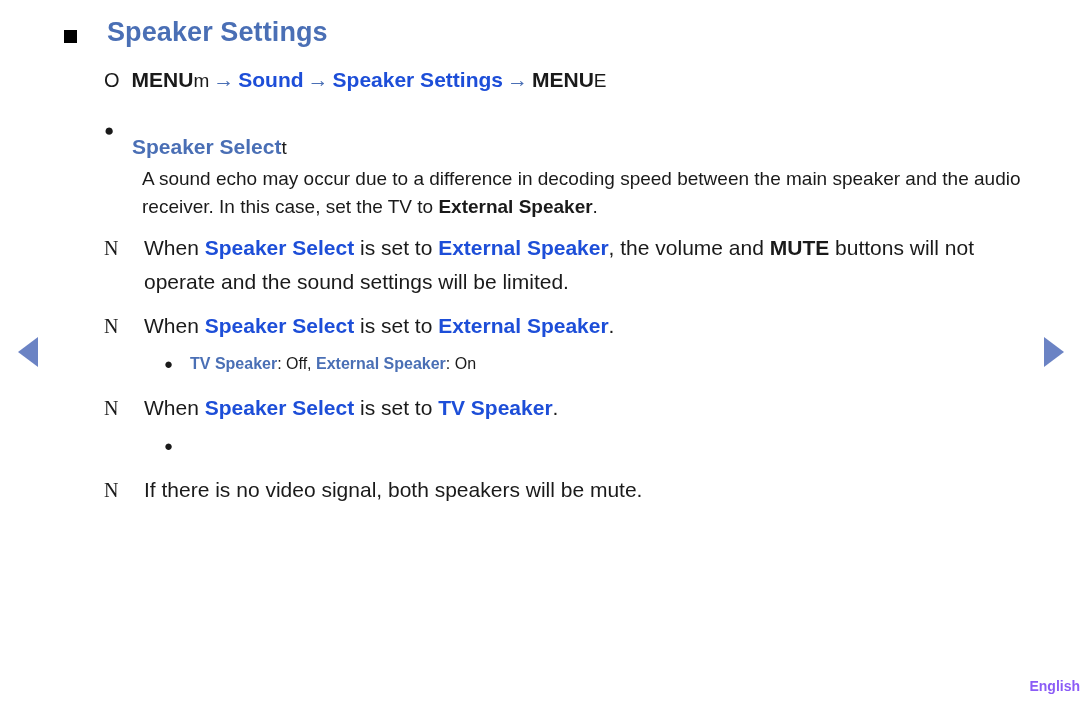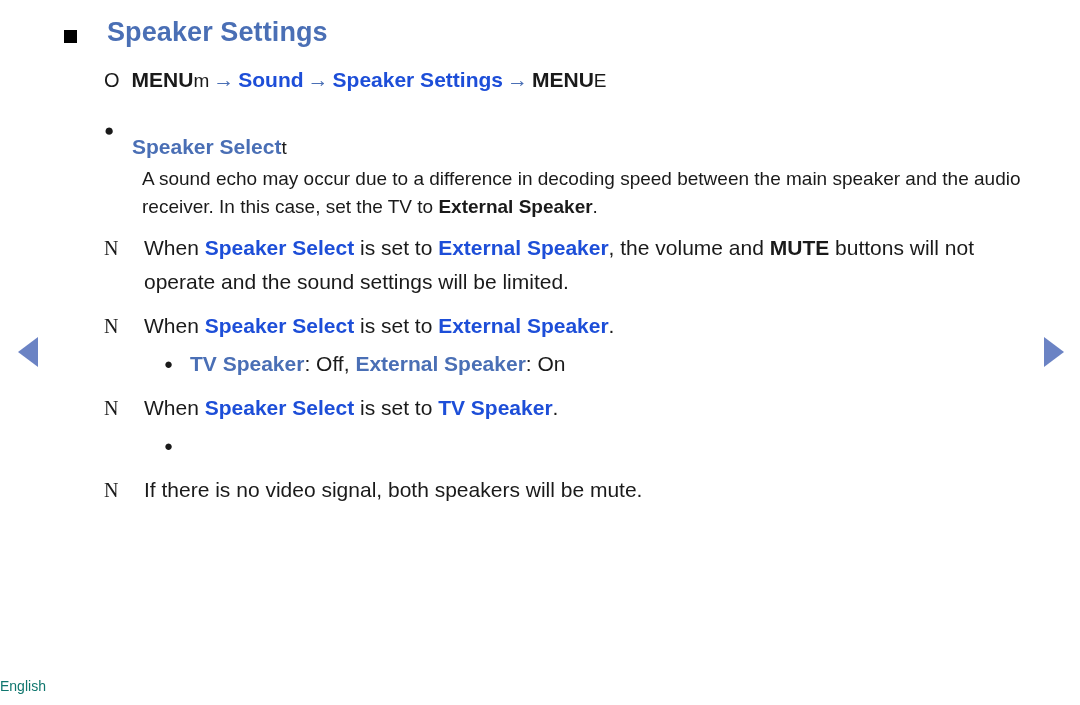--- a/index.html
+++ b/index.html
@@ -123,21 +123,21 @@
     margin-left: 60px;
   }
   .sub-dot {
     font-size: 15px;
     width: 26px;
     flex: none;
     line-height: 34px;
     color: #1a1a1a;
   }
   .sub-text {
-    font-size: 21px;
+    font-size: 16px;
     line-height: 34px;
     font-weight: bold;
   }
   .plain { color: #1a1a1a; font-weight: normal; }
 
   
   .nav-left, .nav-right {
     position: absolute;
     top: 337px;
     width: 0;
@@ -155,24 +155,24 @@
     border-bottom: 15px solid transparent;
     border-left: 20px solid #6b83c4;
   }
 
   
   .footer {
     position: absolute;
     left: 0;
     right: 0;
     top: 678px;
-    text-align: left;
+    text-align: right;
     font-size: 14px;
-    font-weight: normal;
-    color: #0f766e;
+    font-weight: bold;
+    color: #8b5cf6;
   }
 </style>
 </head>
 <body>
 
 <div class="page">
 
   <div class="title-row">
     <span class="title-bullet"></span>
     <span class="title-text">Speaker Settings</span>

